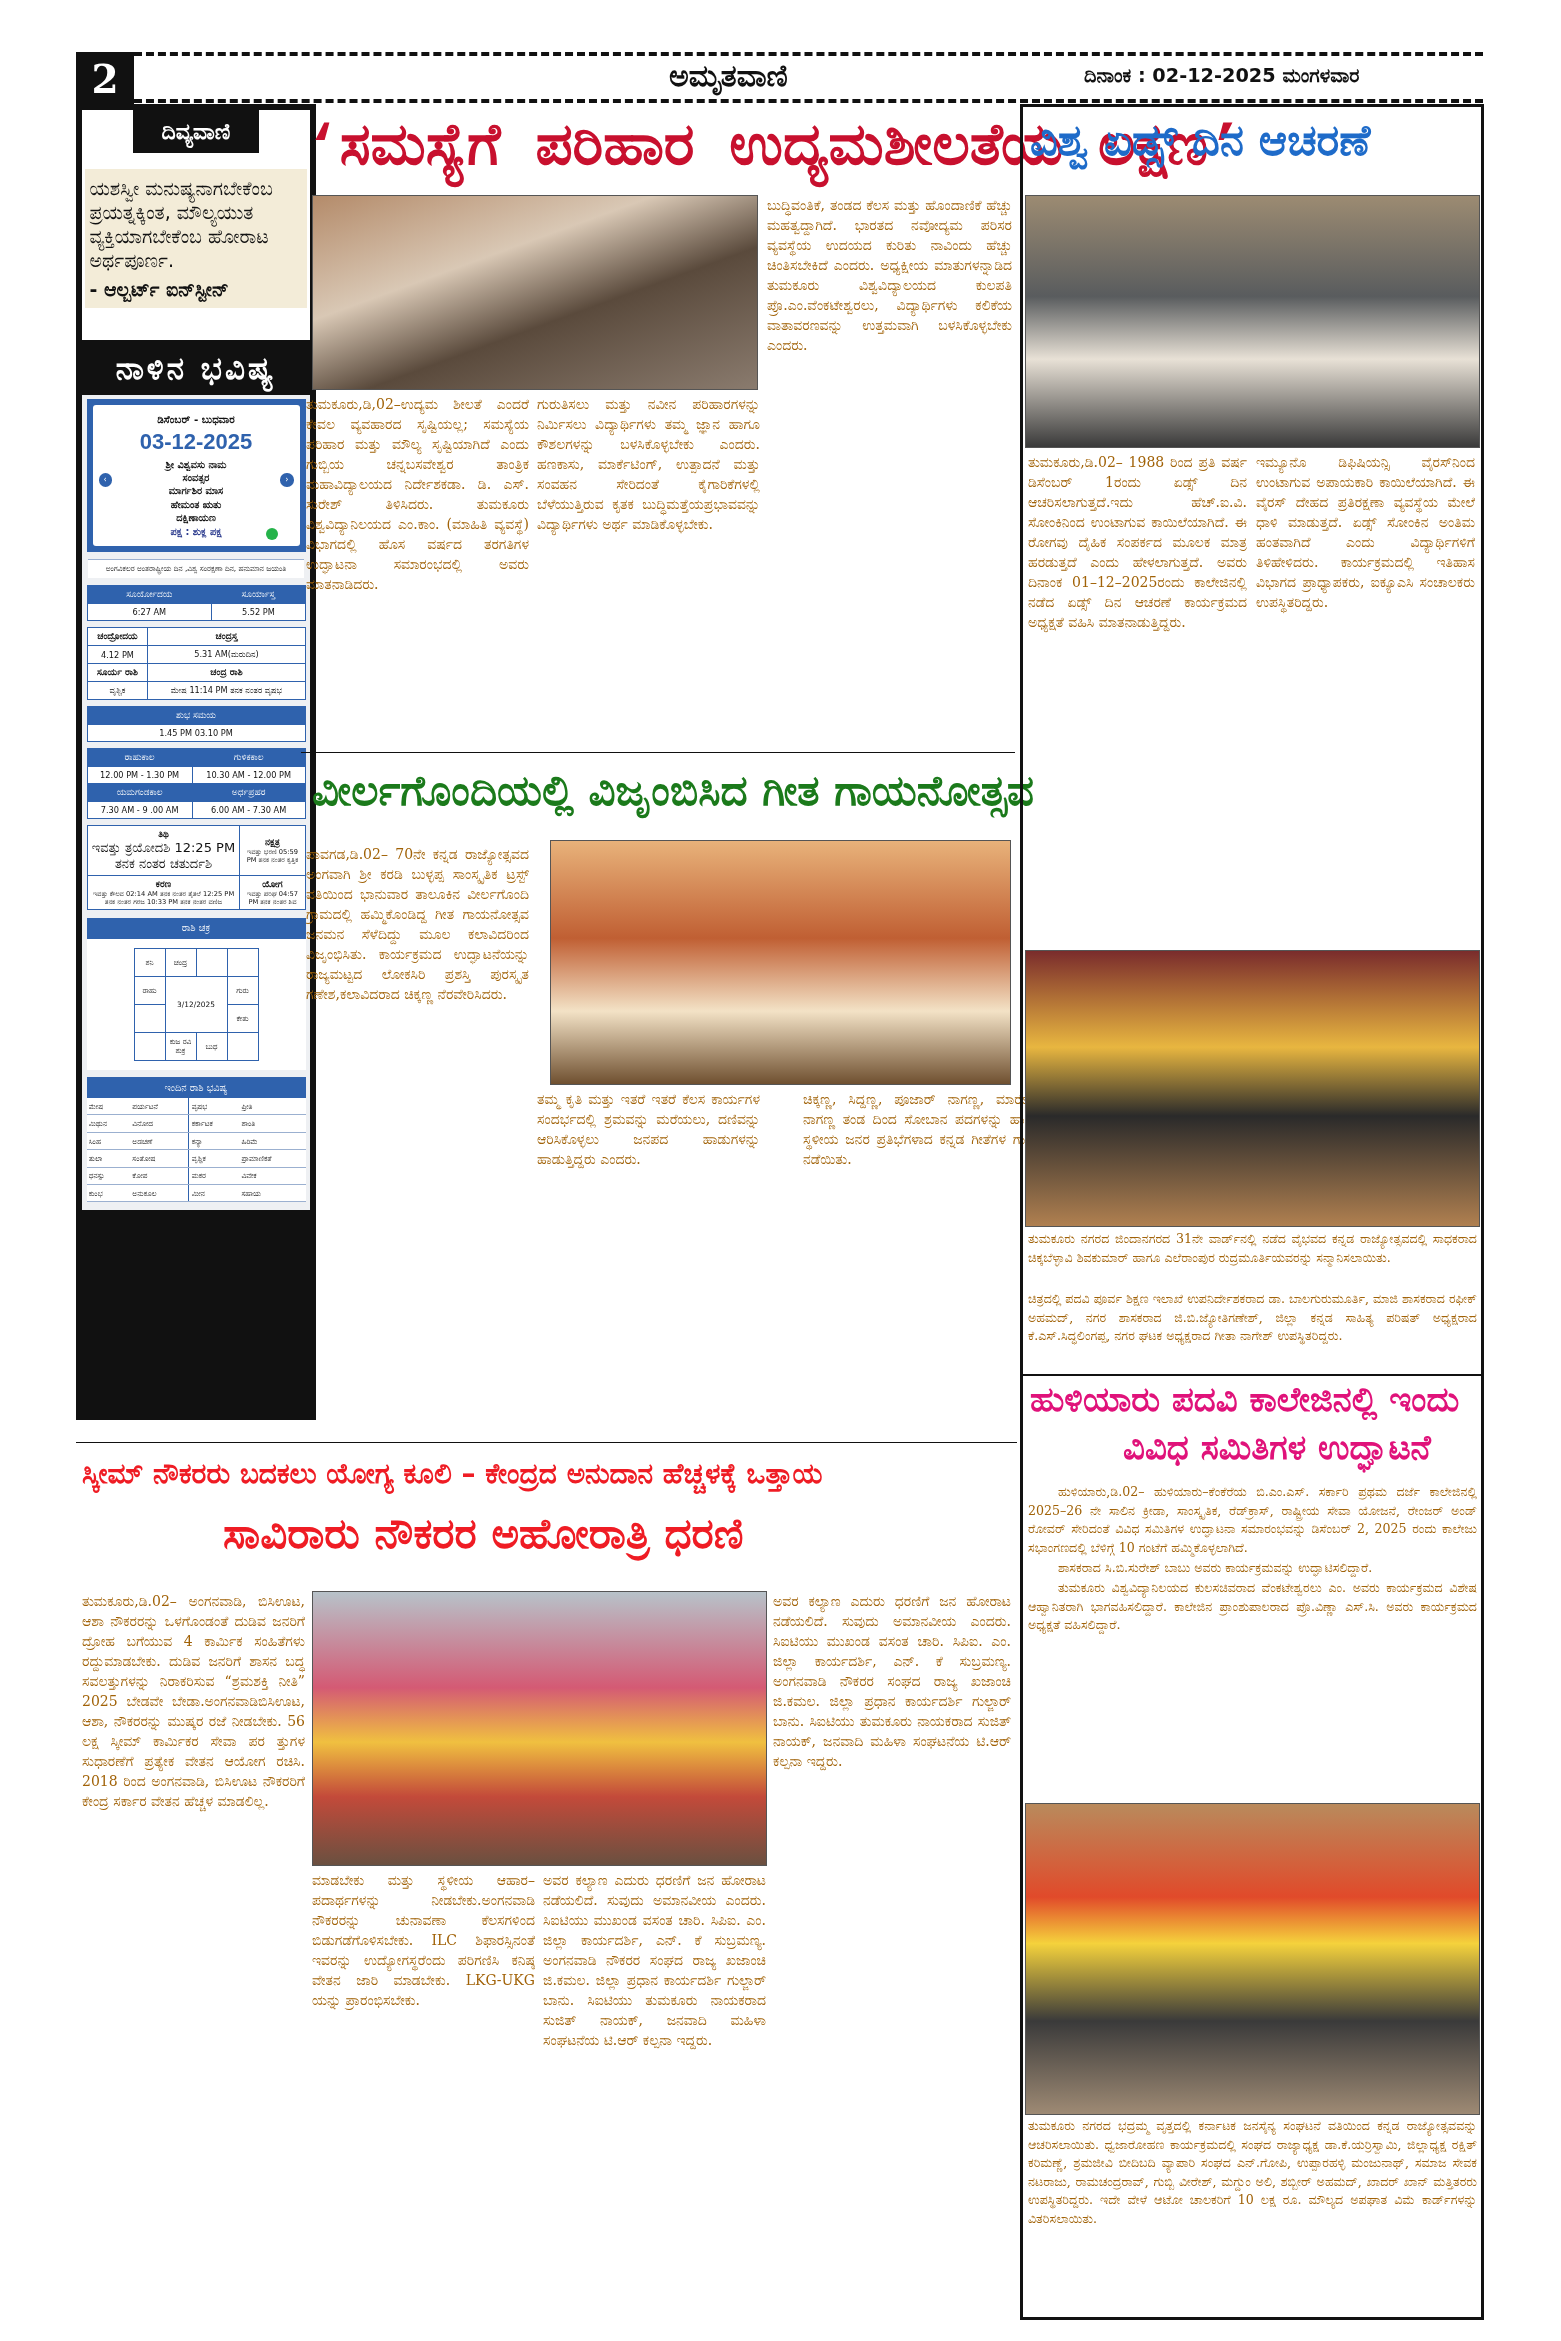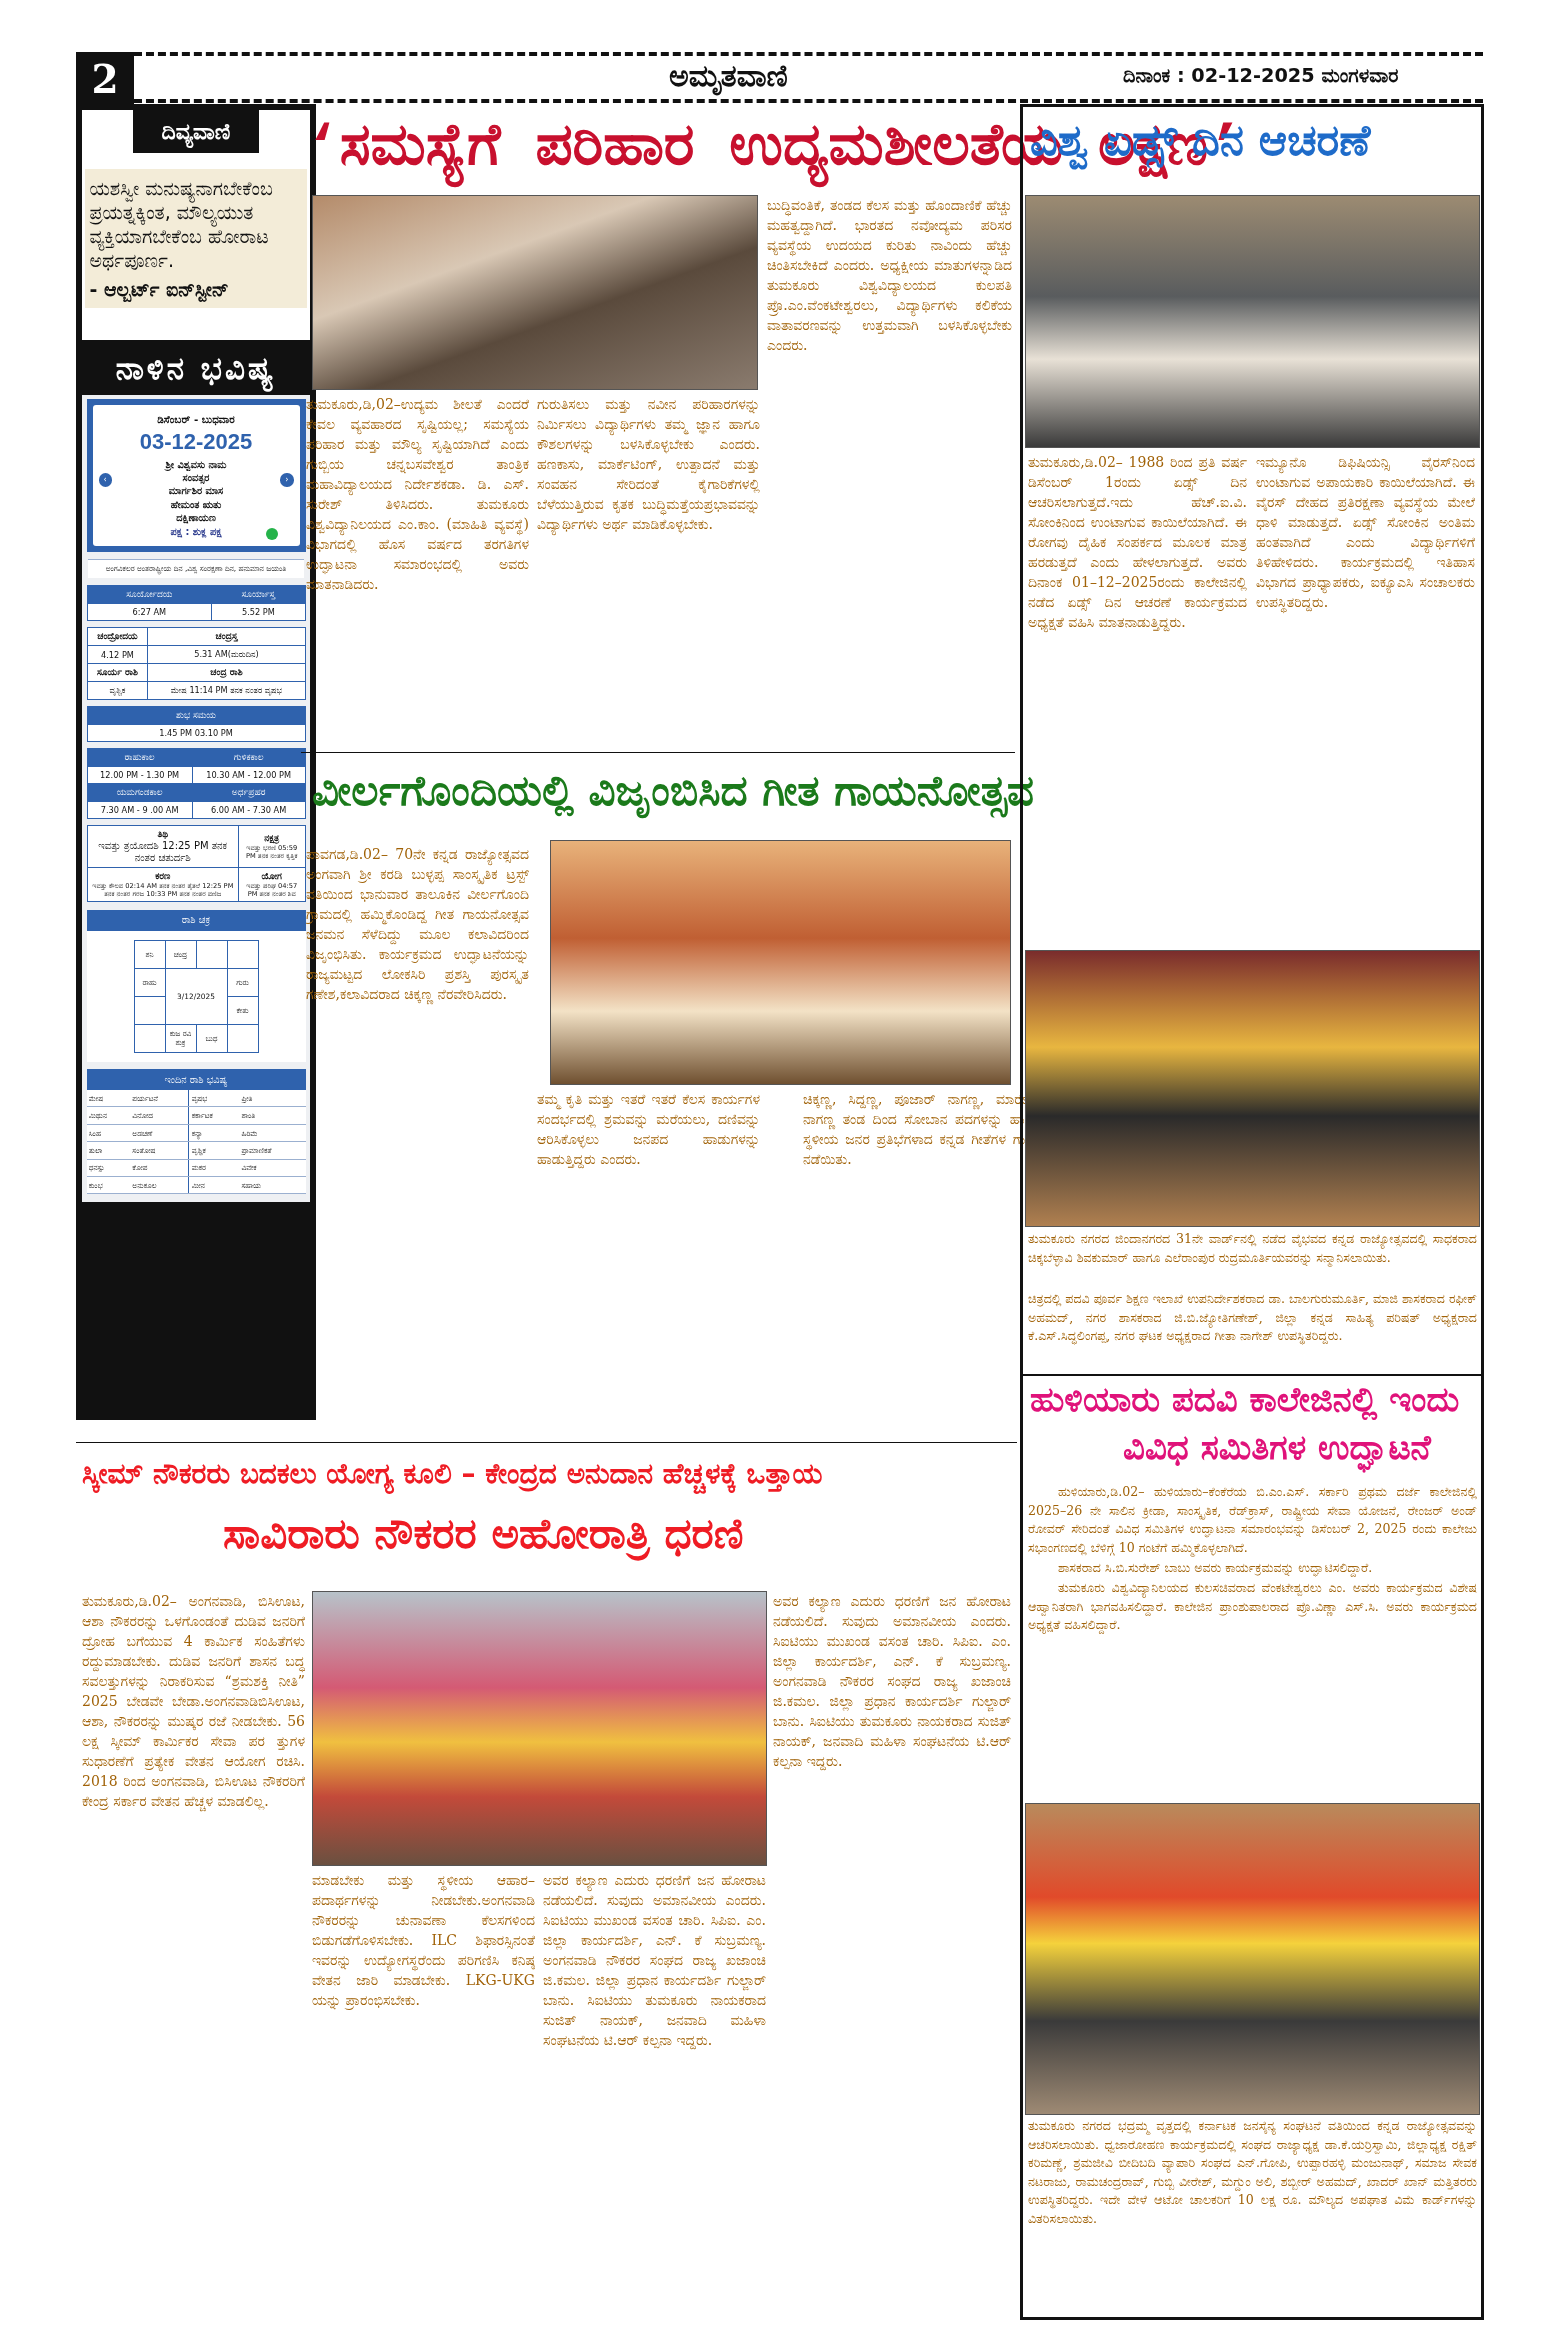--- a/index.html
+++ b/index.html
@@ -1,21 +1,21 @@
 <!DOCTYPE html>
 <html style="font-size:12px"><head>
 <meta charset="utf-8">
 <style>
   * { box-sizing: border-box; margin: 0; padding: 0; }
   body { width: 1561px; height: 2342px; background: #ffffff; font-family: "DejaVu Sans", sans-serif; color: #111; position: relative; overflow: hidden; }
   .abs { position: absolute; }
   .dash { border-top: 4.5px dashed #111; }
   .page-num { left: 76px; top: 52px; width: 58px; height: 54px; background: #111; color: #fff; font: bold 39px "DejaVu Serif", serif; display: flex; align-items: center; justify-content: center; }
   .masthead { left: 669px; top: 58px; font: bold 30px "DejaVu Sans", sans-serif; }
-  .dateline { left: 1123px; top: 64px; font: bold 19.3px "DejaVu Sans", sans-serif; }
+  .dateline { left: 1084px; top: 64px; font: bold 19.3px "DejaVu Sans", sans-serif; }
   
   .sidebar { left: 76px; top: 104px; width: 240px; height: 1316px; background: #111; padding: 6px; }
   .divya-box { background: #fff; padding: 0 0 7.4px 0; height: 230px; }
   .divya-title { margin: 0 auto; width: 126px; background: #111; color: #fff; font: bold 22px "DejaVu Sans", sans-serif; text-align: center; padding: 9px 0; }
   .divya-quote { background: #f3ecd8; margin: 16px 3px; padding: 7.4px 4.5px; font-size: 19px; line-height: 24px; }
   .divya-author { font-weight: bold; margin-top: 4.5px; }
   .bhavishya-title { color: #fff; font: bold 31px "DejaVu Sans", sans-serif; text-align: center; padding: 10.4px 0 7.4px; letter-spacing: 3px; }
   .panchanga { background: #eef0f3; padding: 4.5px 4.5px 7.4px; font-size: 9px; }
   .p-card { background: #2f62ad; padding: 6px; }
   .p-card-inner { background: #fff; border-radius: 3px; padding: 7.4px 4.5px; text-align: center; position: relative; }
@@ -155,21 +155,21 @@
             <td>6.00 AM - 7.30 AM</td>
           </tr>
     </tbody>
       </table>
 
     <table class="p-table" style="font-size:7.4px;">
       <tbody>
           <tr>
         <td>
               <div class="bold">ತಿಥಿ</div>
-              <div style="font-size:10px;">ಇವತ್ತು ತ್ರಯೋದಶಿ 12:25 PM ತನಕ ನಂತರ ಚತುರ್ದಶಿ</div>
+              <div style="font-size:13px;">ಇವತ್ತು ತ್ರಯೋದಶಿ 12:25 PM ತನಕ ನಂತರ ಚತುರ್ದಶಿ</div>
             </td>
         <td>
               <div class="bold">ನಕ್ಷತ್ರ</div>
               <div style="font-size:6.7px;">ಇವತ್ತು ಭರಣಿ 05:59 PM ತನಕ ನಂತರ ಕೃತ್ತಿಕ</div>
             </td>
       </tr>
       <tr>
         <td>
               <div class="bold">ಕರಣ</div>
               <div style="font-size:6.7px;">ಇವತ್ತು ಕೌಲವ 02:14 AM ತನಕ ನಂತರ ತೈತಲೆ 12:25 PM ತನಕ ನಂತರ ಗರಜ 10:33 PM ತನಕ ನಂತರ ವಣಿಜ</div>

